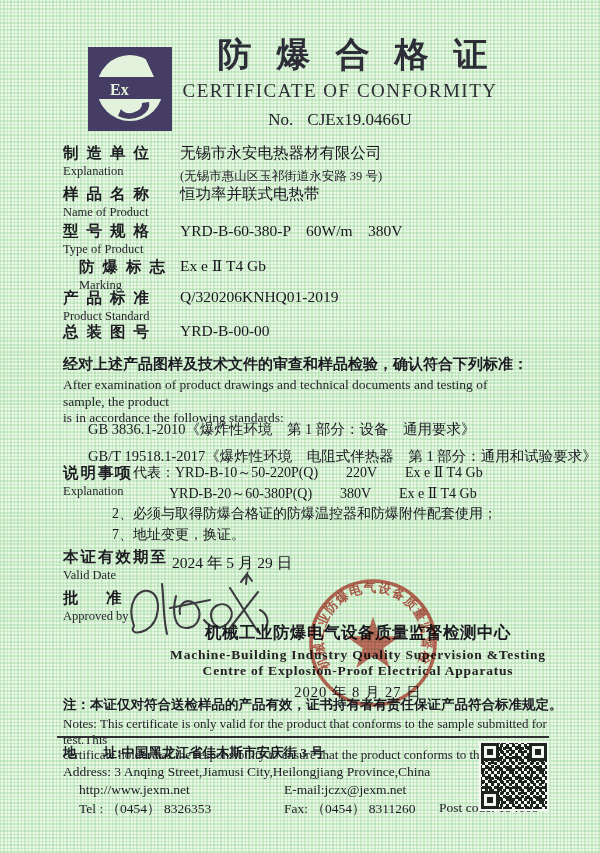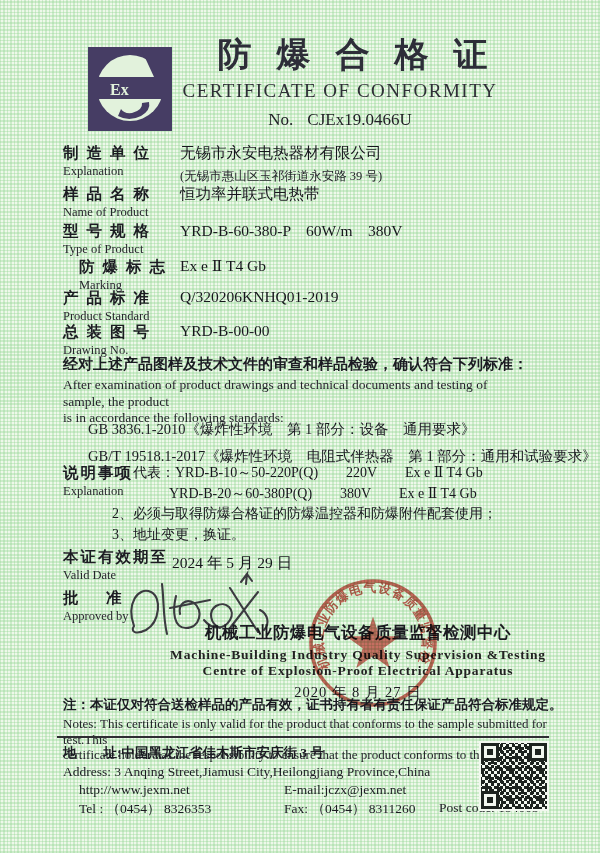--- a/index.html
+++ b/index.html
@@ -101,21 +101,20 @@
   <div class="f-en">Marking</div>
   <div class="f-val">Ex e Ⅱ T4 Gb</div>
 </div>
 <div class="abs row" style="top:288px;">
   <div class="f-cn">产品标准</div>
   <div class="f-en">Product Standard</div>
   <div class="f-val">Q/320206KNHQ01-2019</div>
 </div>
 <div class="abs row" style="top:322px;">
   <div class="f-cn">总装图号</div>
-  <div class="f-en">Drawing No.</div>
   <div class="f-val">YRD-B-00-00</div>
 </div>
 
 <div class="abs stmt">
   <div class="stmt-cn">经对上述产品图样及技术文件的审查和样品检验，确认符合下列标准：</div>
   <div class="stmt-en">
     <div>After examination of product drawings and technical documents and testing of sample, the product</div>
     <div>is in accordance the following standards:</div>
   </div>
 </div>
@@ -125,21 +124,21 @@
 </div>
 
 <div class="abs row" style="top:463px;">
   <div class="f-cn tight">说明事项</div>
   <div class="f-en">Explanation</div>
 </div>
 <div class="abs expl-items">
   <div>1、代表：YRD-B-10～50-220P(Q)　　220V　　Ex e Ⅱ T4 Gb</div>
   <div class="ind">YRD-B-20～60-380P(Q)　　380V　　Ex e Ⅱ T4 Gb</div>
   <div>2、必须与取得防爆合格证的防爆温控器和防爆附件配套使用；</div>
-  <div>3、地址变更，换证。</div>
+  <div>7、地址变更，换证。</div>
 </div>
 
 <div class="abs row" style="top:547px;">
   <div class="f-cn tight">本证有效期至</div>
   <div class="f-en">Valid Date</div>
   <div class="f-val" style="left:109px;top:6px;">2024 年 5 月 29 日</div>
 </div>
 
 <div class="abs row" style="top:588px;">
   <div class="f-cn tight" style="letter-spacing:6px;">批　准</div>

